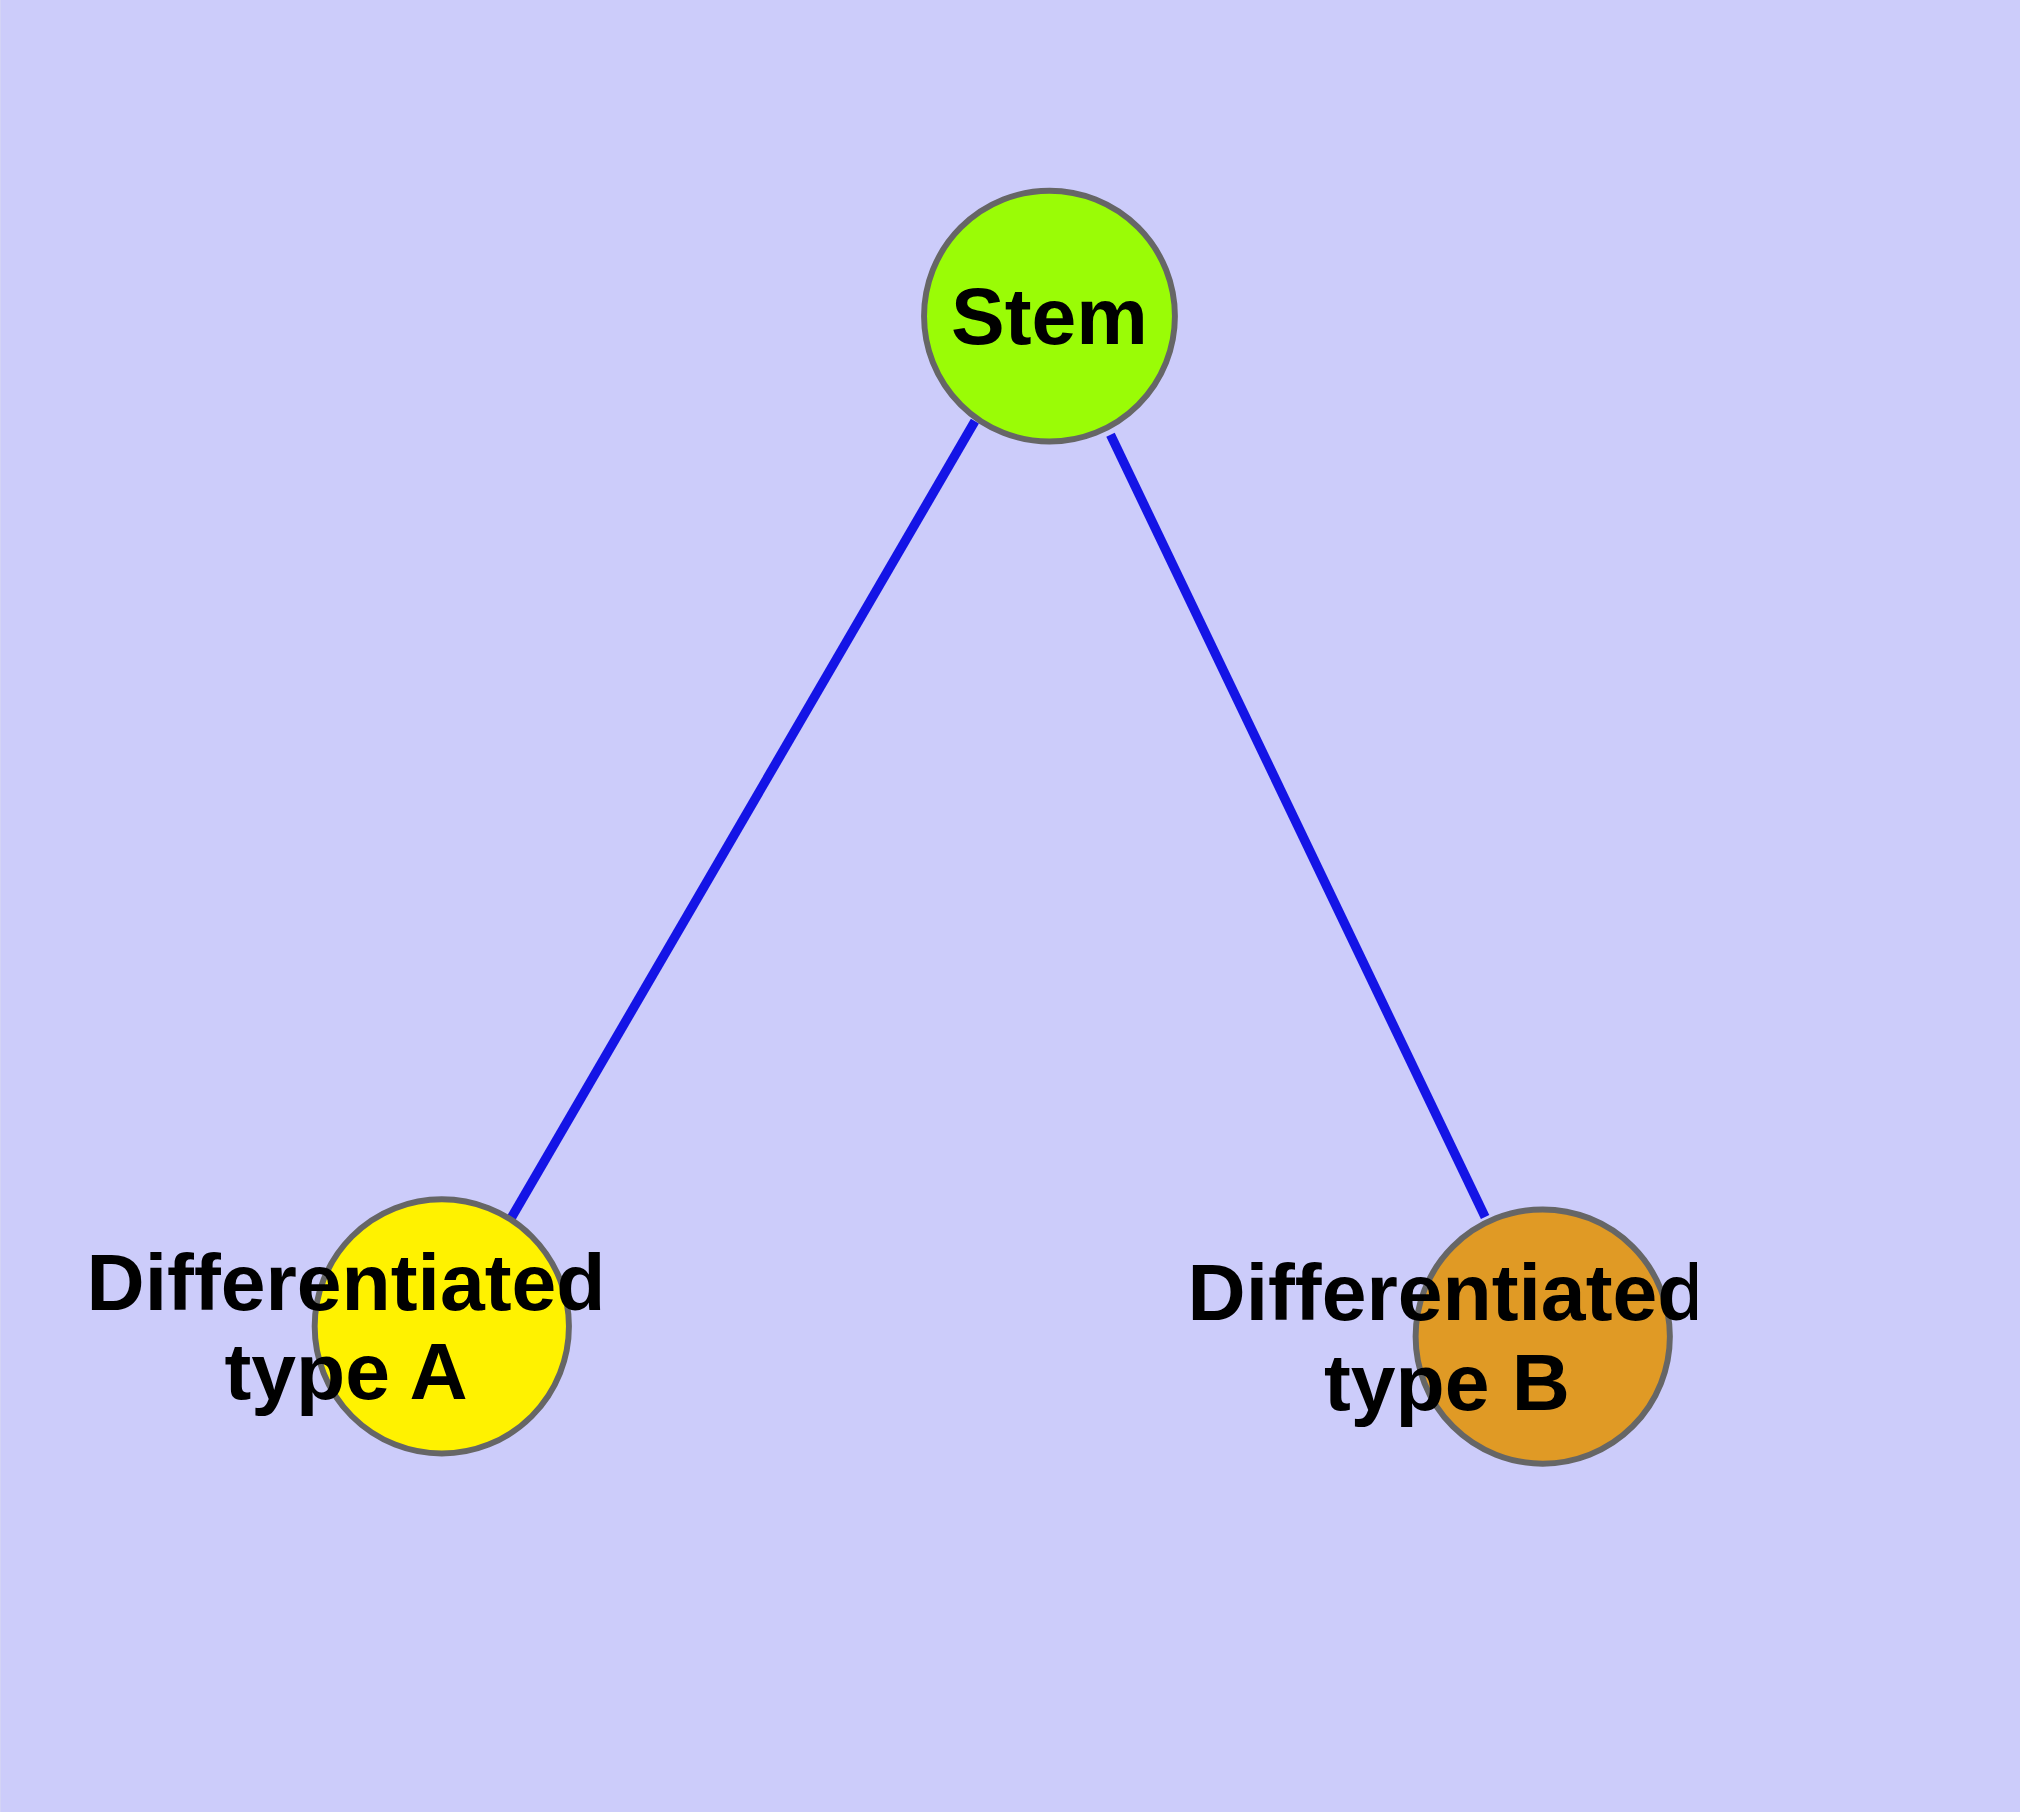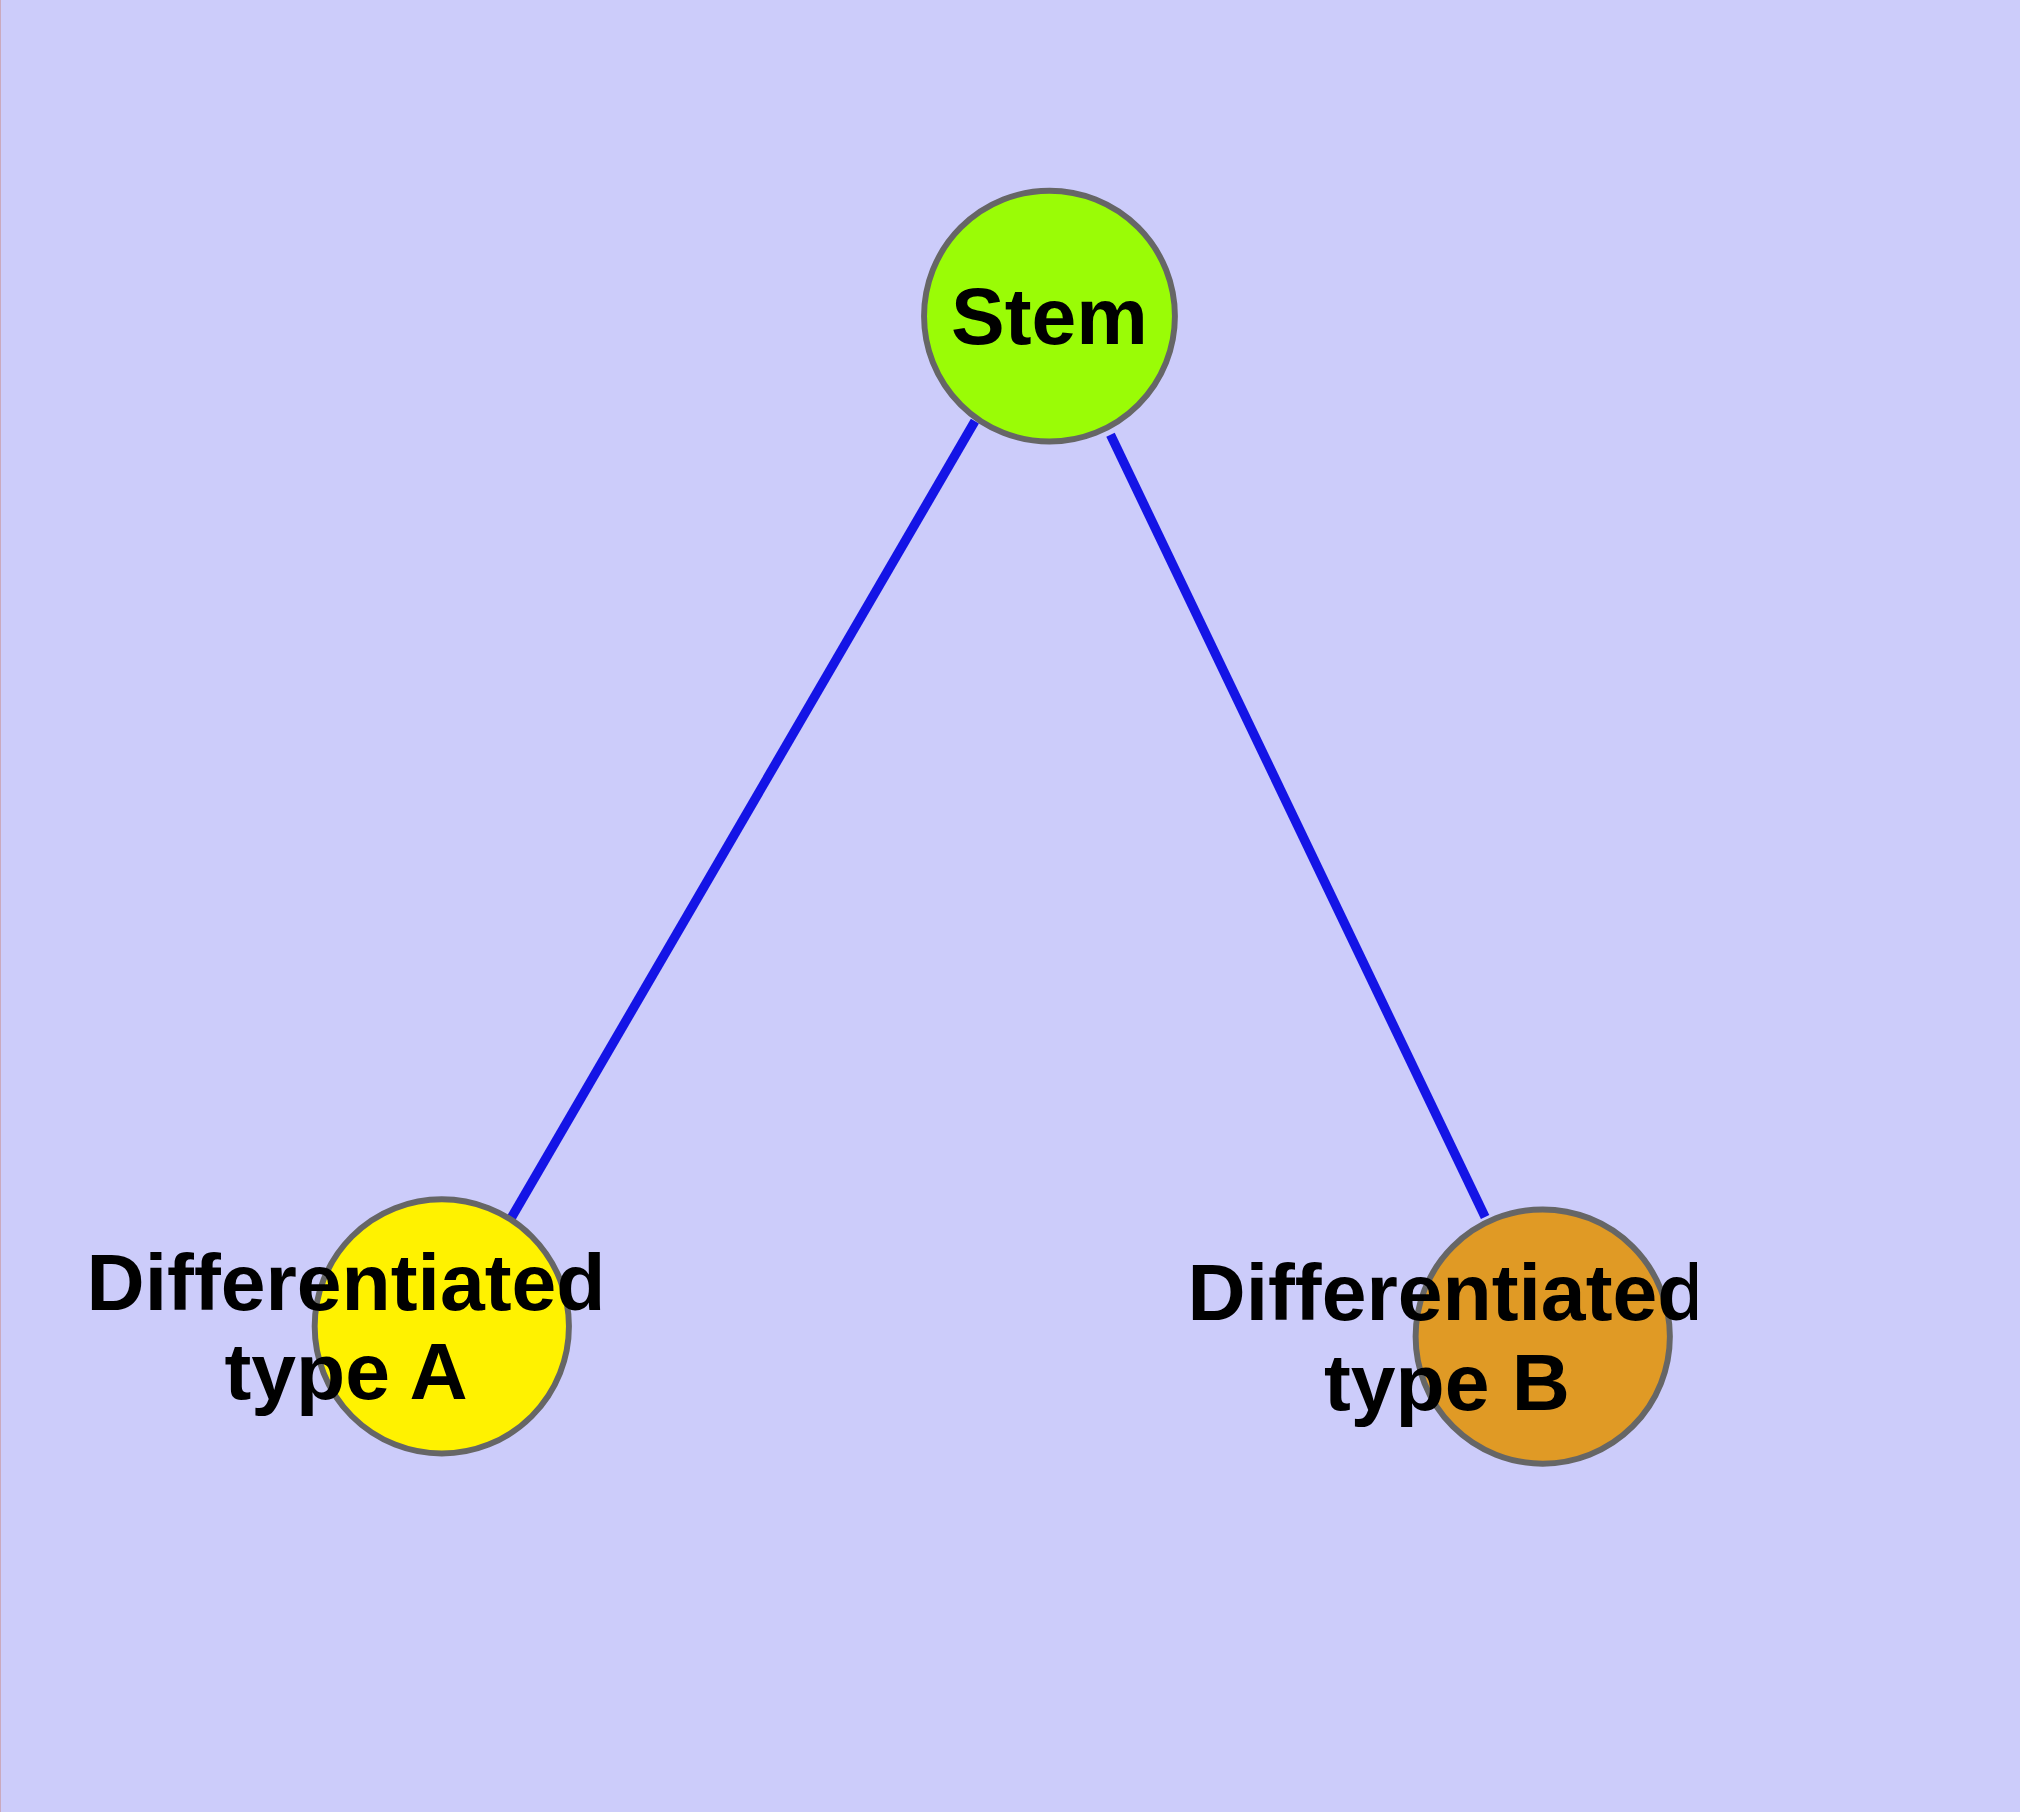--- a/index.html
+++ b/index.html
@@ -8,21 +8,21 @@
     padding: 0;
     background: #ccccfa;
   }
   body {
     font-family: "Liberation Sans", sans-serif;
   }
   #canvas {
     position: relative;
     width: 1697px;
     height: 1812px;
-    background: #c2410c;
+    background: #e5e5e5;
     overflow: hidden;
   }
   #graph-svg {
     position: absolute;
     top: 0;
     left: 0;
     width: 2021px;
     height: 1812px;
     display: block;
   }

